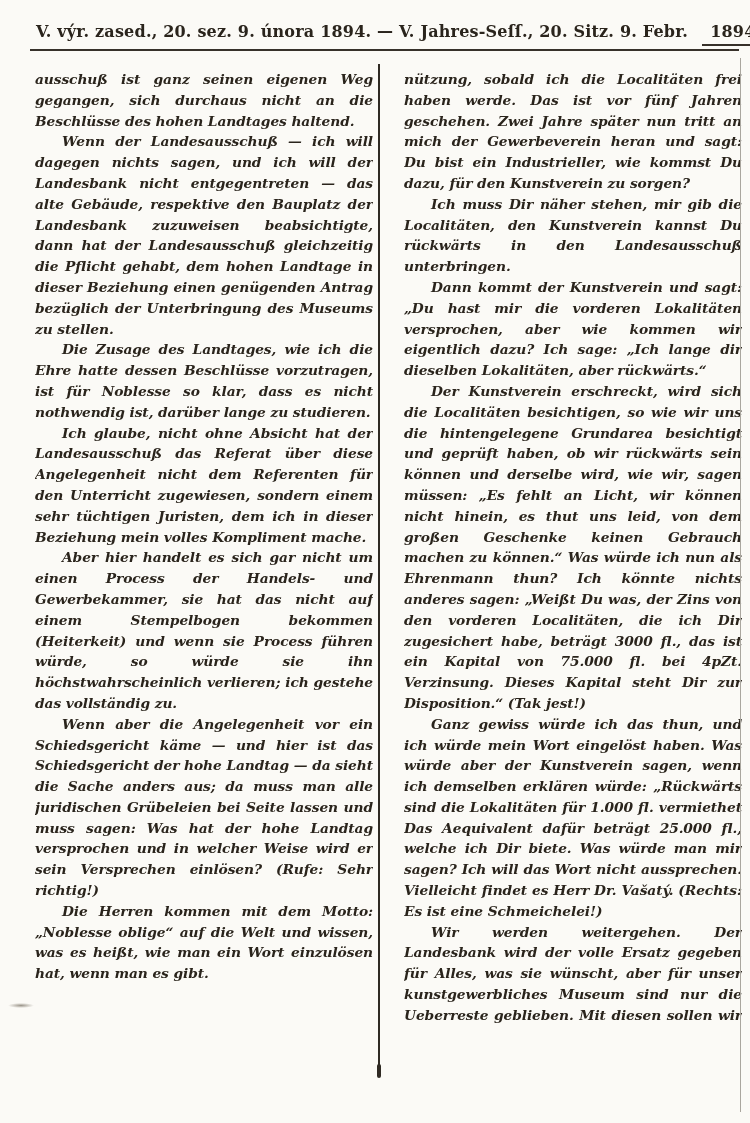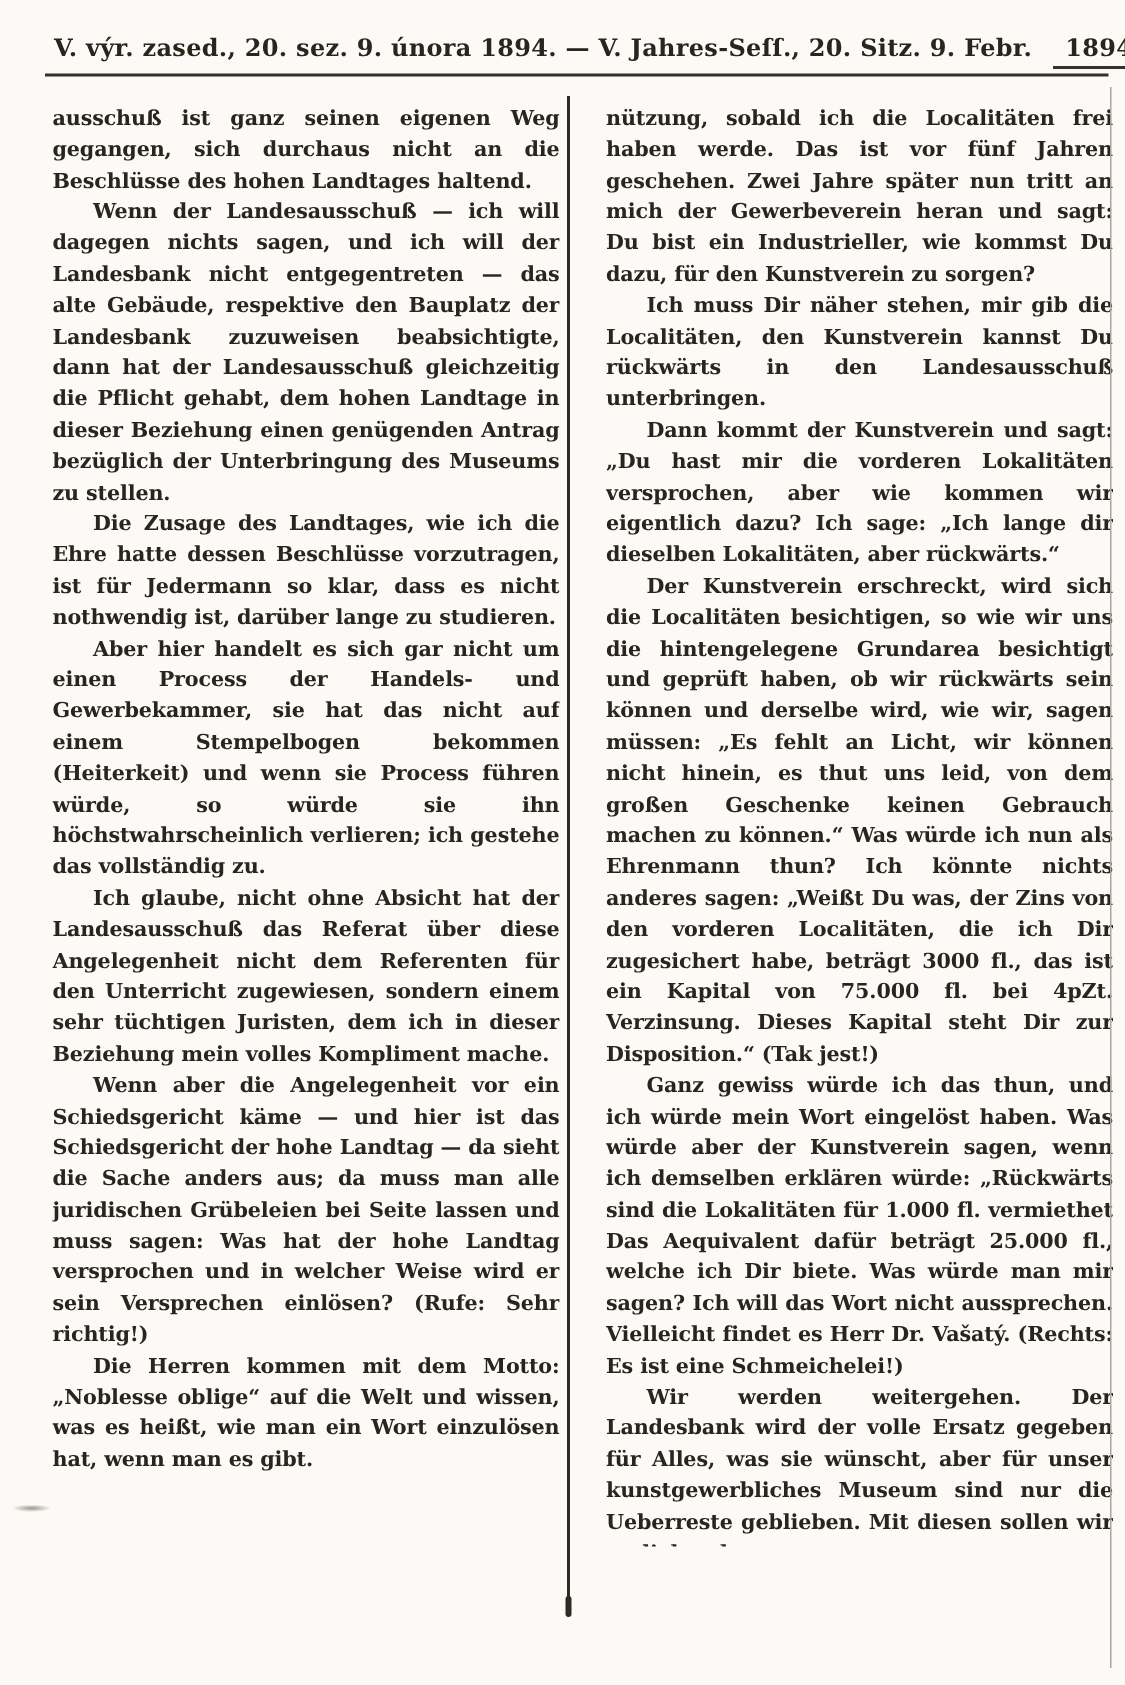--- a/index.html
+++ b/index.html
@@ -24,21 +24,21 @@
     position:absolute;top:49px;left:30px;width:709px;height:2px;
     background:#37312a;
   }
   
   .col{
     position:absolute;width:338px;
     font-size:13.8px;font-weight:bold;line-height:20.8px;
     text-align:justify;letter-spacing:-0.1px;
     overflow:hidden;
   }
-  .col p{margin:0;text-indent:27px;}
+  .col p{margin:0;text-indent:27px;font-style:italic;}
   .col p.cont{text-indent:0;}
   .col-left{top:69px;left:35px;height:942px;}
   .col-right{top:69px;left:404px;height:962px;}
   .divider{
     position:absolute;top:64px;left:378px;width:2px;height:1012px;
     background:#2f2a23;
   }
   .divider:after{
     content:"";position:absolute;bottom:-2px;left:-1px;width:4px;height:14px;
     background:#2f2a23;border-radius:2px;
@@ -60,23 +60,23 @@
   <div class="header">
     <span class="h-main">V. výr. zased., 20. sez. 9. února 1894. — V. Jahres-Seſſ., 20. Sitz. 9. Febr.</span>
     <span class="h-year">1894</span>
 
   </div>
   <div class="header-rule"></div>
 
   <div class="col col-left">
     <p class="cont">ausschuß ist ganz seinen eigenen Weg gegangen, sich durchaus nicht an die Beschlüsse des hohen Landtages haltend.</p>
     <p>Wenn der Landesausschuß — ich will dagegen nichts sagen, und ich will der Landesbank nicht entgegentreten — das alte Gebäude, respektive den Bauplatz der Landesbank zuzuweisen beabsichtigte, dann hat der Landesausschuß gleichzeitig die Pflicht gehabt, dem hohen Landtage in dieser Beziehung einen genügenden Antrag bezüglich der Unterbringung des Museums zu stellen.</p>
-    <p>Die Zusage des Landtages, wie ich die Ehre hatte dessen Beschlüsse vorzutragen, ist für Jedermann so klar, dass es nicht nothwendig ist, darüber lange zu studieren.</p>
+    <p>Die Zusage des Landtages, wie ich die Ehre hatte dessen Beschlüsse vorzutragen, ist für Noblesse so klar, dass es nicht nothwendig ist, darüber lange zu studieren.</p>
+    <p>Ich glaube, nicht ohne Absicht hat der Landesausschuß das Referat über diese Angelegenheit nicht dem Referenten für den Unterricht zugewiesen, sondern einem sehr tüchtigen Juristen, dem ich in dieser Beziehung mein volles Kompliment mache.</p>
     <p>Aber hier handelt es sich gar nicht um einen Process der Handels- und Gewerbekammer, sie hat das nicht auf einem Stempelbogen bekommen (Heiterkeit) und wenn sie Process führen würde, so würde sie ihn höchstwahrscheinlich verlieren; ich gestehe das vollständig zu.</p>
-    <p>Ich glaube, nicht ohne Absicht hat der Landesausschuß das Referat über diese Angelegenheit nicht dem Referenten für den Unterricht zugewiesen, sondern einem sehr tüchtigen Juristen, dem ich in dieser Beziehung mein volles Kompliment mache.</p>
     <p>Wenn aber die Angelegenheit vor ein Schiedsgericht käme — und hier ist das Schiedsgericht der hohe Landtag — da sieht die Sache anders aus; da muss man alle juridischen Grübeleien bei Seite lassen und muss sagen: Was hat der hohe Landtag versprochen und in welcher Weise wird er sein Versprechen einlösen? (Rufe: Sehr richtig!)</p>
     <p>Die Herren kommen mit dem Motto: „Noblesse oblige“ auf die Welt und wissen, was es heißt, wie man ein Wort einzulösen hat, wenn man es gibt.</p>
 
   </div>
 
   <div class="divider"></div>
 
   <div class="col col-right">
     <p class="cont">nützung, sobald ich die Localitäten frei haben werde. Das ist vor fünf Jahren geschehen. Zwei Jahre später nun tritt an mich der Gewerbeverein heran und sagt: Du bist ein Industrieller, wie kommst Du dazu, für den Kunstverein zu sorgen?</p>
     <p>Ich muss Dir näher stehen, mir gib die Localitäten, den Kunstverein kannst Du rückwärts in den Landesausschuß unterbringen.</p>

